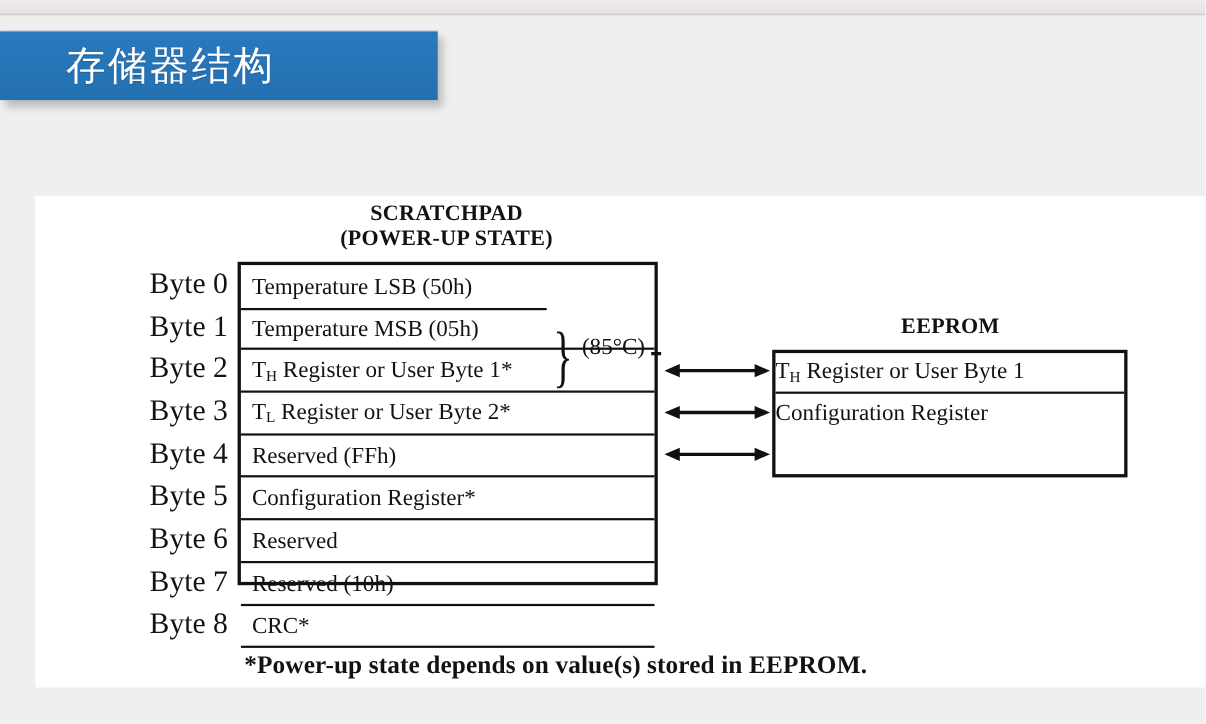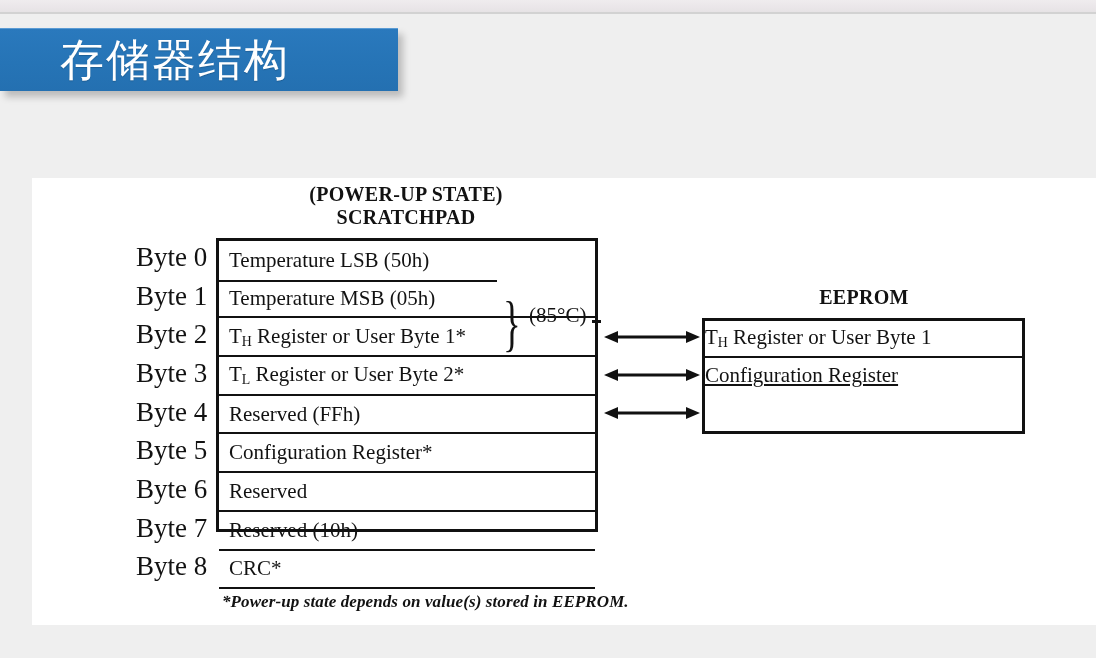--- a/index.html
+++ b/index.html
@@ -44,21 +44,21 @@
     box-shadow: 5px 6px 7px rgba(0,0,0,0.22);
     border-top: 1px solid #5a9bd4;
   }
   #title-text {
     position: absolute;
     left: 60px;
     top: 50%;
     transform: translateY(-50%);
     color: #ffffff;
     font-family: "DejaVu Sans", sans-serif;
-    font-size: 44px;
+    font-size: 36px;
     font-weight: 400;
     letter-spacing: 2px;
     white-space: nowrap;
     text-shadow: 0 1px 1px rgba(0,0,0,0.18);
   }
 
   
   #figure-card {
     position: absolute;
     left: 32px; top: 178px;
@@ -168,64 +168,63 @@
   }
   .ee-row {
     height: 36.6px;
     box-sizing: border-box;
     border-bottom: 2.5px solid #111;
     display: flex;
     align-items: center;
     font-size: 21px;
     white-space: nowrap;
   }
-  .ee-row:last-child { border-bottom: none; text-decoration: underline; }
+  .ee-row:last-child { border-bottom: none; }
 
   
   .arrow {
     position: absolute;
     left: 572px;
     width: 96px;
     height: 14px;
   }
   .arrow svg { display: block; }
 
   sub {
     font-size: 0.66em;
     vertical-align: -0.22em;
   }
 
   
   #footnote {
     position: absolute;
     left: 190px; top: 414px;
-    font-size: 17px;
-    font-style: italic;
+    font-size: 23px;
     font-weight: bold;
     white-space: nowrap;
     letter-spacing: 0.1px;
   }
 </style>
 </head>
 <body>
 
 <div id="slide">
 
   <div id="top-strip"></div>
   <div id="top-rule"></div>
 
   <div id="title-banner">
     <div id="title-text">存储器结构</div>
   </div>
 
   <div id="figure-card">
 
     <div id="scratchpad-header" class="fig-text">
+      <div>SCRATCHPAD</div>
       <div>(POWER-UP STATE)</div>
-      <div>SCRATCHPAD</div>
     </div>
 
     <div class="byte-tags">
       <div class="byte-tag fig-text">Byte 0</div>
       <div class="byte-tag fig-text">Byte 1</div>
       <div class="byte-tag fig-text">Byte 2</div>
       <div class="byte-tag fig-text">Byte 3</div>
       <div class="byte-tag fig-text">Byte 4</div>
       <div class="byte-tag fig-text">Byte 5</div>
       <div class="byte-tag fig-text">Byte 6</div>

